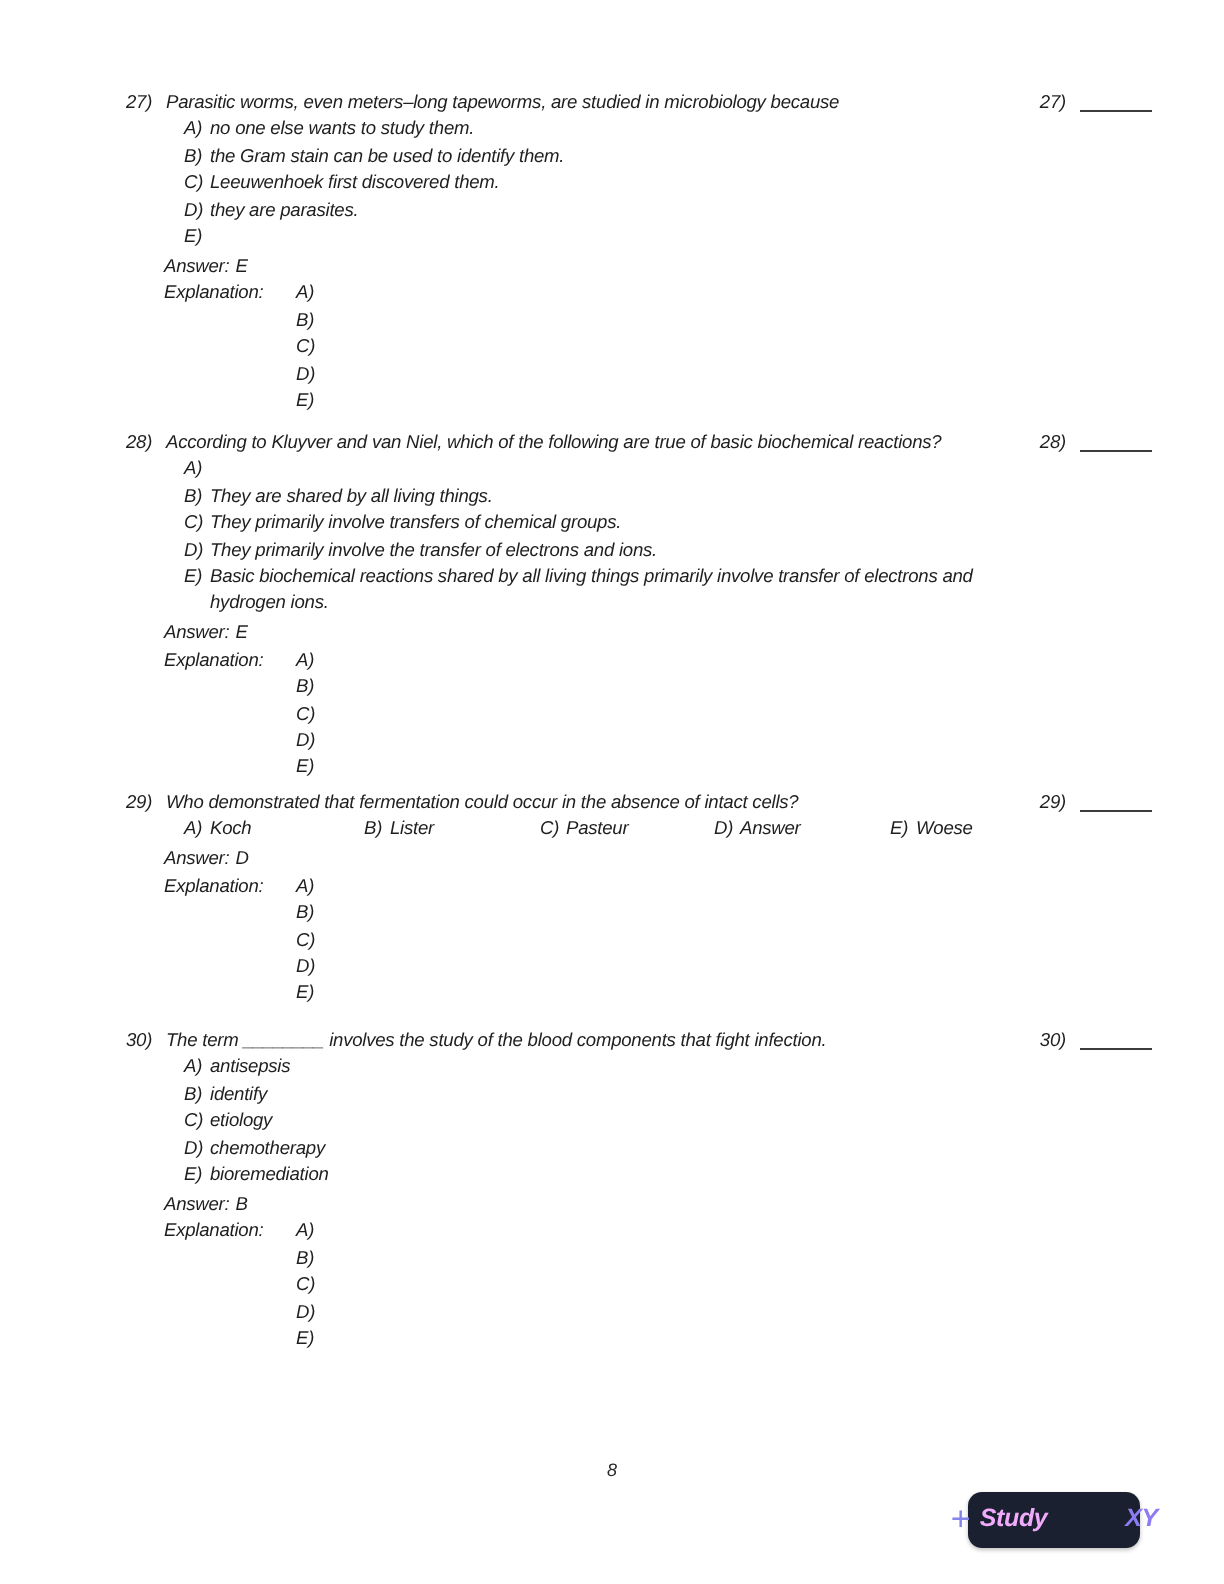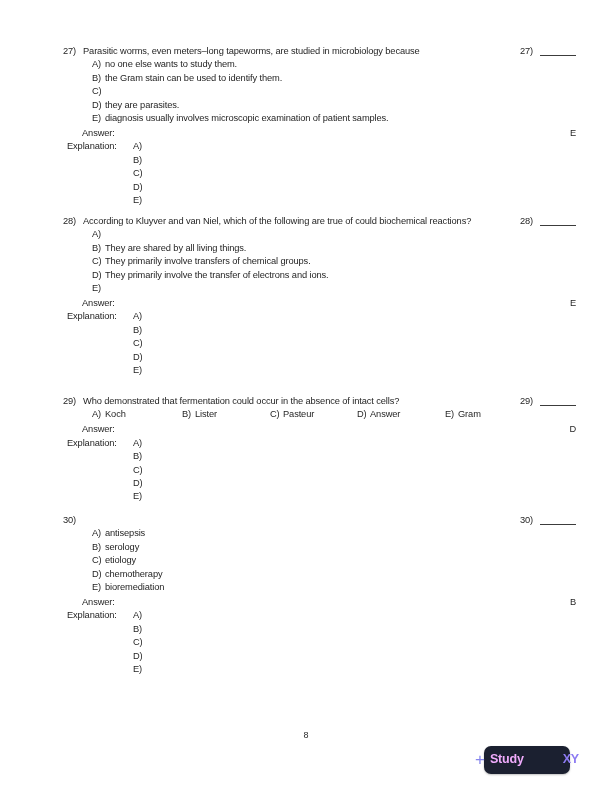--- a/index.html
+++ b/index.html
@@ -7,20 +7,21 @@
     position: relative;
     width: 612px;
     height: 792px;
     background: #ffffff;
     overflow: hidden;
     font-family: "Liberation Sans", "DejaVu Sans", sans-serif;
     color: #1f1f1f;
     font-size: 9.3px;
     line-height: 13.4px;
     letter-spacing: -0.12px;
+    font-style: italic;
   }
   .question { position: absolute; left: 63px; width: 513px; }
   .q-head { position: relative; display: flex; padding-right: 36px; }
   .q-num { flex: 0 0 20px; }
   .q-text { flex: 1; white-space: nowrap; }
   .q-marker {
     position: absolute; right: 0; top: 0;
     display: flex; gap: 7px; align-items: flex-start;
     background: #ffffff; padding-left: 4px;
   }
@@ -32,22 +33,22 @@
   .opt { display: flex; }
   .opt-label { flex: 0 0 13px; }
   .opt-text { max-width: 398px; }
   .options-row { margin-left: 29px; display: flex; }
   .options-row .cell { display: flex; }
   .options-row .cell .opt-label { flex: 0 0 13px; }
   .options-row .cell:nth-child(1) { width: 90px; }
   .options-row .cell:nth-child(2) { width: 88px; }
   .options-row .cell:nth-child(3) { width: 87px; }
   .options-row .cell:nth-child(4) { width: 88px; }
-  .answer-row { margin-left: 19px; margin-top: 1.5px; display: flex; gap: 3px; justify-content: space-between; }
-  .exp { margin-left: 4px; display: flex; }
+  .answer-row { margin-left: 19px; margin-top: 1.5px; display: flex; gap: 3px; }
+  .exp { margin-left: 19px; display: flex; }
   .exp-label { flex: 0 0 66px; }
   .exp-items > div { }
   .page-num {
     position: absolute; top: 729px; left: 0; width: 612px;
     text-align: center; font-size: 9px; color: #2a2a2a;
   }
   .logo {
     position: absolute; left: 484px; top: 746px;
     width: 86px; height: 28px; border-radius: 7px;
     background: #1b2030;
@@ -80,28 +81,28 @@
       <div class="opt">
         <span class="opt-label">A)</span>
         <span class="opt-text">no one else wants to study them.</span>
       </div>
       <div class="opt">
         <span class="opt-label">B)</span>
         <span class="opt-text">the Gram stain can be used to identify them.</span>
       </div>
       <div class="opt">
         <span class="opt-label">C)</span>
+        <span class="opt-text">Leeuwenhoek first discovered them.</span>
       </div>
       <div class="opt">
         <span class="opt-label">D)</span>
         <span class="opt-text">they are parasites.</span>
       </div>
       <div class="opt">
         <span class="opt-label">E)</span>
-        <span class="opt-text">diagnosis usually involves microscopic examination of patient samples.</span>
       </div>
     </div>
     <div class="answer-row">
       <span>Answer:</span>
       <span>E</span>
     </div>
     <div class="exp">
       <span class="exp-label">Explanation:</span>
       <div class="exp-items">
         <div>A)</div>
@@ -109,21 +110,21 @@
         <div>C)</div>
         <div>D)</div>
         <div>E)</div>
       </div>
     </div>
   </section>
 
   <section class="question" style="top:215px">
     <div class="q-head">
       <span class="q-num">28)</span>
-      <span class="q-text">According to Kluyver and van Niel, which of the following are true of could biochemical reactions?</span>
+      <span class="q-text">According to Kluyver and van Niel, which of the following are true of basic biochemical reactions?</span>
       <span class="q-marker">
         <span>28)</span>
         <span class="blank-line"></span>
       </span>
     </div>
     <div class="options">
       <div class="opt">
         <span class="opt-label">A)</span>
       </div>
       <div class="opt">
@@ -133,20 +134,21 @@
       <div class="opt">
         <span class="opt-label">C)</span>
         <span class="opt-text">They primarily involve transfers of chemical groups.</span>
       </div>
       <div class="opt">
         <span class="opt-label">D)</span>
         <span class="opt-text">They primarily involve the transfer of electrons and ions.</span>
       </div>
       <div class="opt">
         <span class="opt-label">E)</span>
+        <span class="opt-text">Basic biochemical reactions shared by all living things primarily involve transfer of electrons and hydrogen ions.</span>
       </div>
     </div>
     <div class="answer-row">
       <span>Answer:</span>
       <span>E</span>
     </div>
     <div class="exp">
       <span class="exp-label">Explanation:</span>
       <div class="exp-items">
         <div>A)</div>
@@ -179,21 +181,21 @@
       <span class="cell">
         <span class="opt-label">C)</span>
         <span>Pasteur</span>
       </span>
       <span class="cell">
         <span class="opt-label">D)</span>
         <span>Answer</span>
       </span>
       <span class="cell">
         <span class="opt-label">E)</span>
-        <span>Gram</span>
+        <span>Woese</span>
       </span>
     </div>
     <div class="answer-row">
       <span>Answer:</span>
       <span>D</span>
     </div>
     <div class="exp">
       <span class="exp-label">Explanation:</span>
       <div class="exp-items">
         <div>A)</div>
@@ -201,33 +203,34 @@
         <div>C)</div>
         <div>D)</div>
         <div>E)</div>
       </div>
     </div>
   </section>
 
   <section class="question" style="top:514px">
     <div class="q-head">
       <span class="q-num">30)</span>
+      <span class="q-text">The term ________ involves the study of the blood components that fight infection.</span>
       <span class="q-marker">
         <span>30)</span>
         <span class="blank-line"></span>
       </span>
     </div>
     <div class="options">
       <div class="opt">
         <span class="opt-label">A)</span>
         <span class="opt-text">antisepsis</span>
       </div>
       <div class="opt">
         <span class="opt-label">B)</span>
-        <span class="opt-text">serology</span>
+        <span class="opt-text">identify</span>
       </div>
       <div class="opt">
         <span class="opt-label">C)</span>
         <span class="opt-text">etiology</span>
       </div>
       <div class="opt">
         <span class="opt-label">D)</span>
         <span class="opt-text">chemotherapy</span>
       </div>
       <div class="opt">

